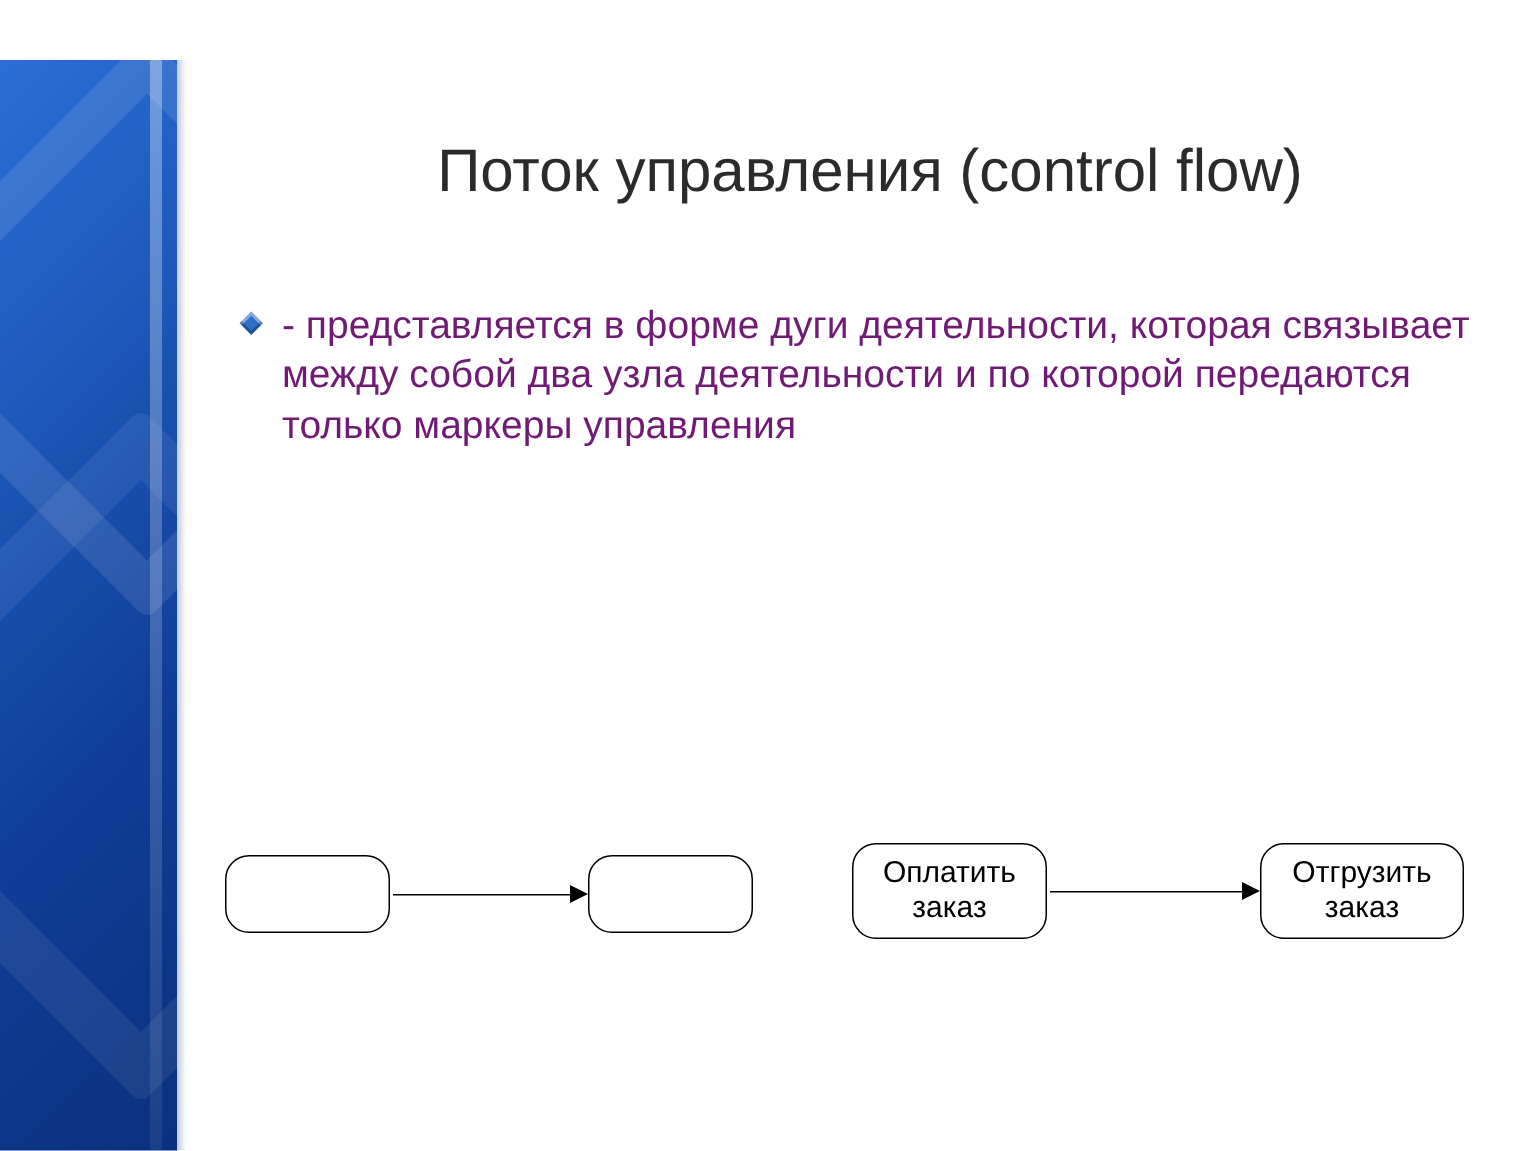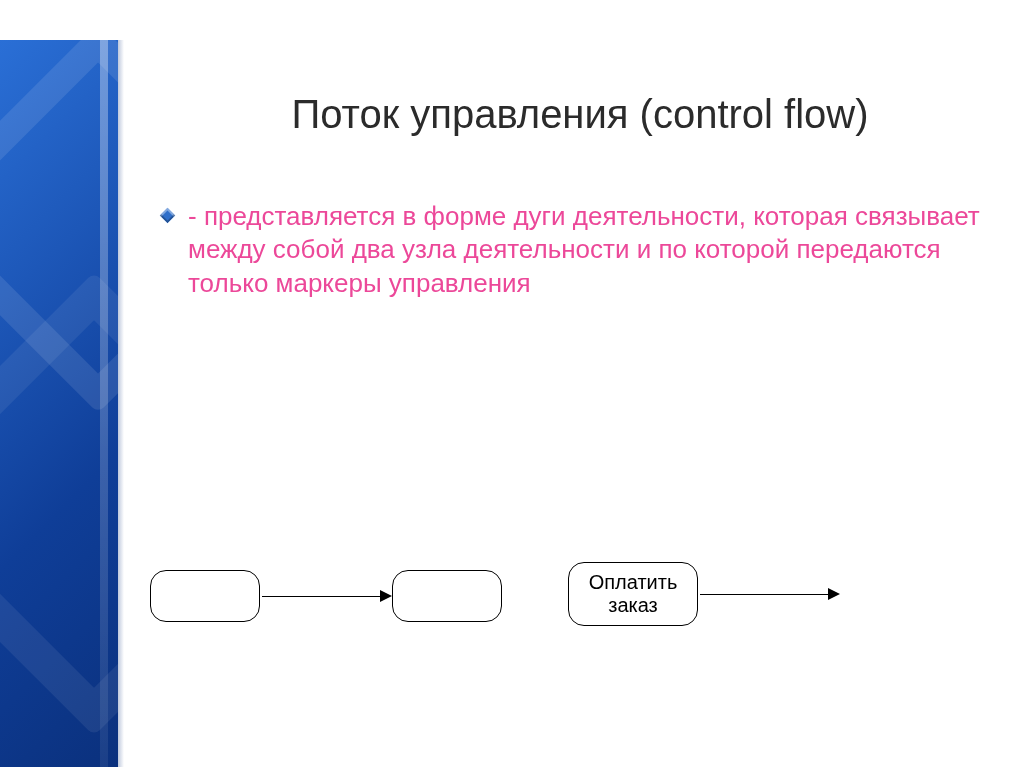--- a/index.html
+++ b/index.html
@@ -58,21 +58,21 @@
     font-size: 40px;
     color: #2b2b2b;
     text-align: center;
     font-weight: 400;
   }
   
   .content {
     position: absolute;
     left: 160px; top: 160px;
     width: 820px;
-    color: #ec4899;
+    color: #701a75;
     font-size: 26px;
     line-height: 1.28;
   }
   .bullet {
     position: relative;
     padding-left: 28px;
     margin-bottom: 14px;
   }
   .bullet-marker {
     position: absolute;
@@ -136,15 +136,16 @@
   <div class="diagram">
 
     <div class="node" style="left:10px; top:40px; width:110px; height:52px;"></div>
     <div class="arrow-line" style="left:122px; top:66px; width:120px;"></div>
     <div class="arrow-head" style="left:240px; top:60px;"></div>
     <div class="node" style="left:252px; top:40px; width:110px; height:52px;"></div>
 
     <div class="node" style="left:428px; top:32px; width:130px; height:64px;">Оплатить заказ</div>
     <div class="arrow-line" style="left:560px; top:64px; width:130px;"></div>
     <div class="arrow-head" style="left:688px; top:58px;"></div>
+    <div class="node" style="left:700px; top:32px; width:136px; height:64px;">Отгрузить заказ</div>
   </div>
 
 </div>
 
 </body></html>

